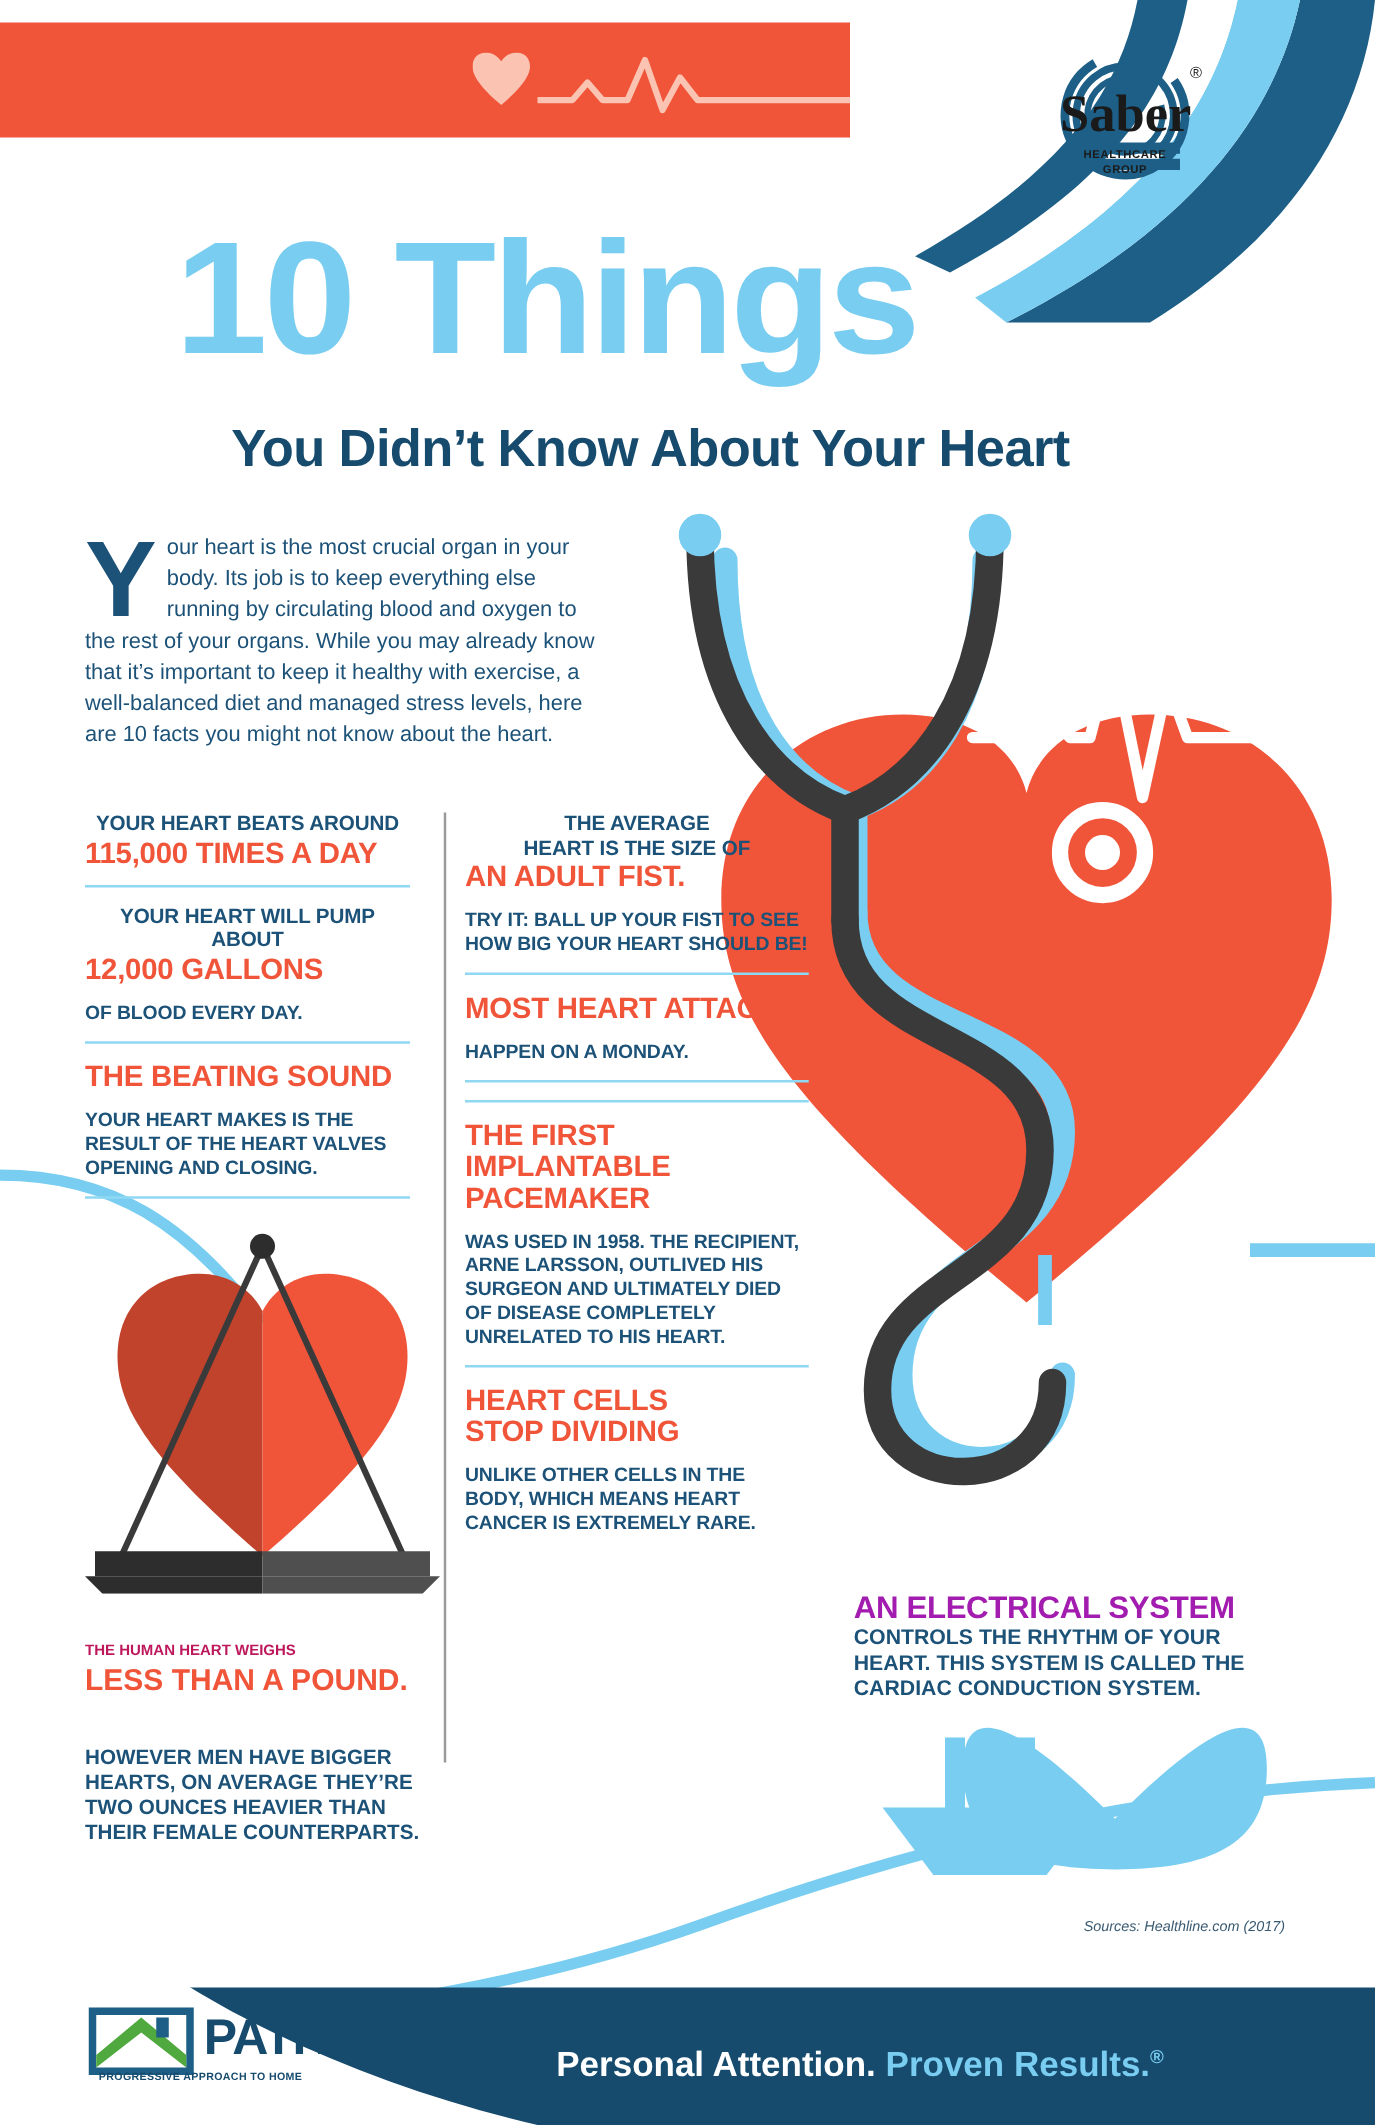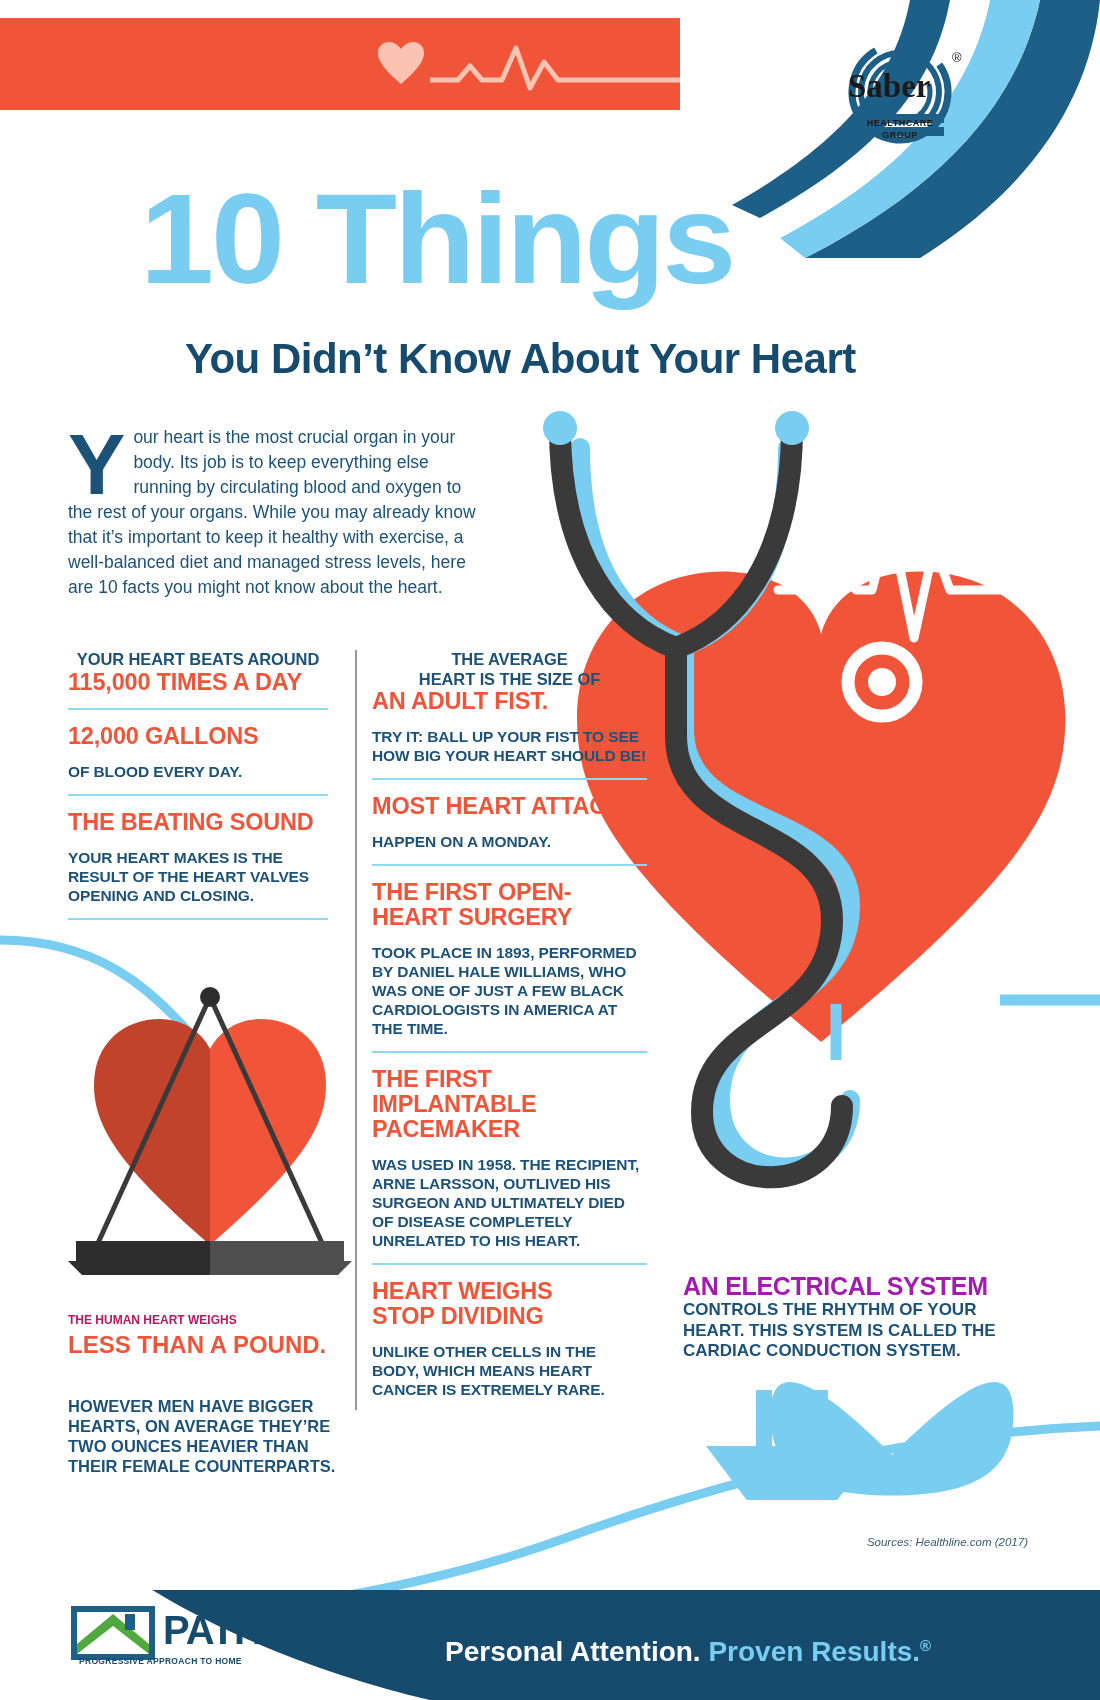--- a/index.html
+++ b/index.html
@@ -29,21 +29,21 @@
   .hdr-ekg { position:absolute; left:430px; top:40px; z-index:6; }
 
   
   .swoosh { position:absolute; right:0; top:0; width:480px; height:260px; z-index:3; }
 
   
   .logo { position:absolute; left:800px; top:40px; width:200px; height:115px; z-index:7; }
   .logo-word {
     position:absolute; left:48px; top:28px;
     font-family:"Liberation Serif", serif;
-    font-size:33px; font-weight:bold; color:#1a1a1a;
+    font-size:42px; font-weight:bold; color:#1a1a1a;
     letter-spacing:0px;
   }
   .logo-sub1 {
     position:absolute; left:40px; top:78px; width:120px; text-align:center;
     font-size:9px; font-weight:bold; color:#1a1a1a; letter-spacing:0.5px;
   }
   .logo-sub2 {
     position:absolute; left:40px; top:90px; width:120px; text-align:center;
     font-size:9px; font-weight:bold; color:#1a1a1a; letter-spacing:0.5px;
   }
@@ -246,20 +246,21 @@
       <div class="big">115,000 TIMES A DAY</div>
     </div>
 
     <div class="hr-wrap">
         <div class="fact">
           <div class="hr"></div>
         </div>
       </div>
 
     <div class="fact">
+      <div class="small">YOUR HEART WILL PUMP ABOUT</div>
       <div class="big">12,000 GALLONS</div>
       <div class="body">OF BLOOD EVERY DAY.</div>
     </div>
 
     <div class="hr-wrap">
         <div class="fact">
           <div class="hr"></div>
         </div>
       </div>
 
@@ -290,42 +291,37 @@
 
     <div class="fact">
       <div class="big">MOST HEART ATTACKS</div>
       <div class="body">HAPPEN ON A MONDAY.</div>
     </div>
 
     <div class="fact">
         <div class="hr"></div>
       </div>
 
-    <div class="fact">
-      <div class="big" style="white-space:pre-line;">THE FIRST OPEN-
-HEART SURGERY</div>
-      <div class="body">TOOK PLACE IN 1893, PERFORMED BY DANIEL HALE WILLIAMS, WHO WAS ONE OF JUST A FEW BLACK CARDIOLOGISTS IN AMERICA AT THE TIME.</div>
-    </div>
 
     <div class="fact">
         <div class="hr"></div>
       </div>
 
     <div class="fact">
       <div class="big" style="white-space:pre-line;">THE FIRST IMPLANTABLE
 PACEMAKER</div>
       <div class="body">WAS USED IN 1958. THE RECIPIENT, ARNE LARSSON, OUTLIVED HIS SURGEON AND ULTIMATELY DIED OF DISEASE COMPLETELY UNRELATED TO HIS HEART.</div>
     </div>
 
     <div class="fact">
         <div class="hr"></div>
       </div>
 
     <div class="fact">
-      <div class="big" style="white-space:pre-line;">HEART WEIGHS
+      <div class="big" style="white-space:pre-line;">HEART CELLS
 STOP DIVIDING</div>
       <div class="body">UNLIKE OTHER CELLS IN THE BODY, WHICH MEANS HEART CANCER IS EXTREMELY RARE.</div>
     </div>
   </div>
 
   <svg class="scale-block" viewBox="0 0 300 300">
 
     <path d="M150 270 C 60 192 34 152 34 110 C 34 68 64 44 100 44 C 124 44 142 58 150 74 L150 270 Z" fill="#c1432c"></path>
     <path d="M150 270 C 240 192 266 152 266 110 C 266 68 236 44 200 44 C 176 44 158 58 150 74 L150 270 Z" fill="#f0553a"></path>
 

